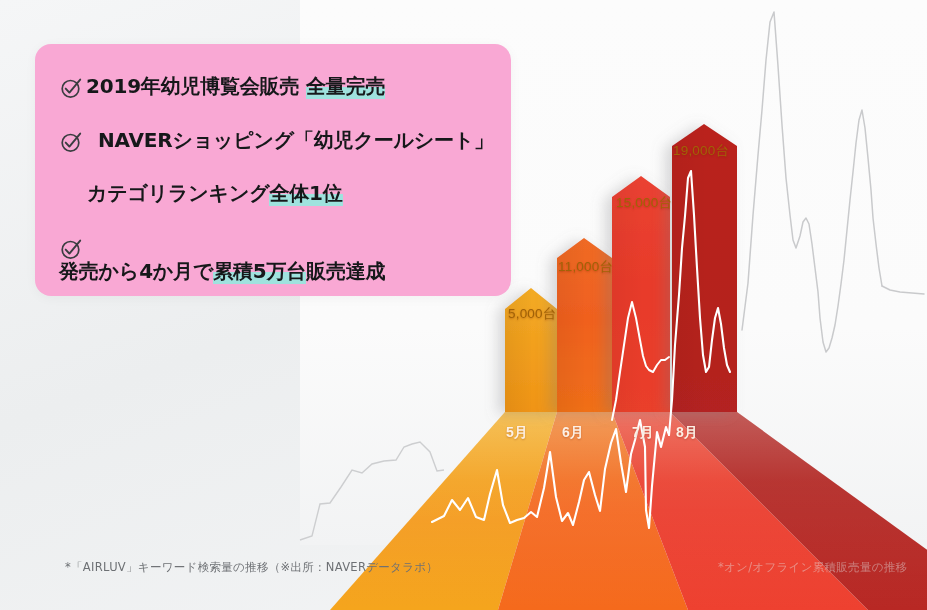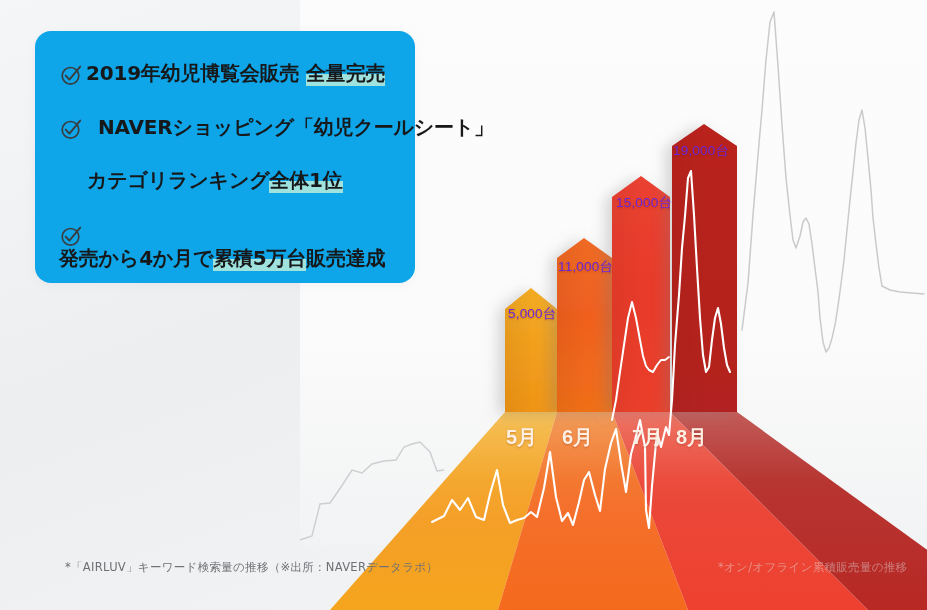--- a/index.html
+++ b/index.html
@@ -42,41 +42,41 @@
   }
 
   
   #bars {
     position: absolute;
     left: 0; top: 0; width: 927px; height: 610px;
   }
 
   .bar-label {
     position: absolute;
-    color: #6d28d9;
+    color: #a16207;
     font-size: 13.5px;
     letter-spacing: .2px;
     white-space: nowrap;
     text-shadow: 0 1px 2px rgba(120,30,0,.35);
   }
   .month-label {
     position: absolute;
     color: #fdf1e6;
-    font-size: 20px;
+    font-size: 14px;
     font-weight: 600;
     white-space: nowrap;
     text-shadow: 0 1px 2px rgba(120,30,0,.30);
   }
 
   
   #claims-panel {
     position: absolute;
-    left: 35px; top: 31px;
-    width: 380px; height: 252px;
-    background: #0ea5e9;
+    left: 35px; top: 44px;
+    width: 476px; height: 252px;
+    background: #f9a8d4;
     border-radius: 16px;
     box-shadow: 0 2px 12px rgba(0,0,0,.045);
   }
   .claim-row {
     position: absolute;
     display: flex;
     align-items: flex-start;
     white-space: nowrap;
   }
   .claim-row .chk {

